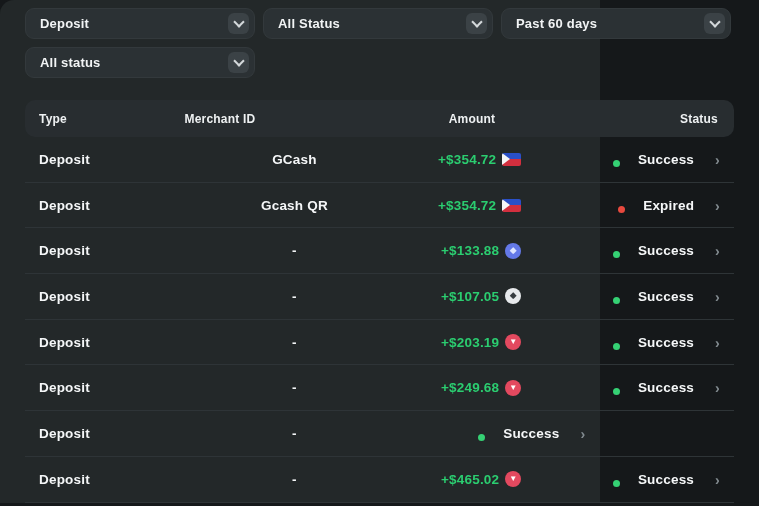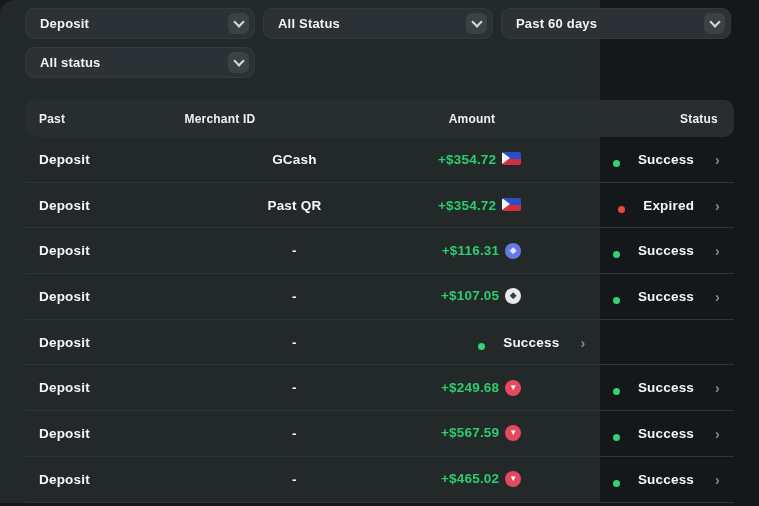--- a/index.html
+++ b/index.html
@@ -45,21 +45,21 @@
   .thead .h-amount{text-align:right;padding-right:104px;}
   .thead .h-status{text-align:right;padding-right:16px;}
   .row{
     display:grid;grid-template-columns:22.5% 31% 27.5% 19%;
     align-items:center;height:45.7px;box-sizing:border-box;
     border-bottom:1px solid #2e3437;cursor:pointer;
   }
   .cell{color:#f5f7f8;font-size:13.5px;font-weight:700;letter-spacing:.2px;}
   .c-type{padding-left:14px;}
   .c-merchant{text-align:center;}
-  .c-amount{display:flex;align-items:flex-start;justify-content:flex-end;padding-right:78px;color:#2bcd70;}
+  .c-amount{display:flex;align-items:center;justify-content:flex-end;padding-right:78px;color:#2bcd70;}
   .c-status{display:flex;align-items:flex-end;justify-content:flex-end;padding-right:14px;gap:18px;}
   
   .dot{width:7px;height:7px;border-radius:50%;background:#35d174;flex:0 0 auto;}
   .dot[data-variant="expired"]{background:#e8493e;}
   .chev-right{color:#828b90;font-size:14px;font-weight:700;margin-left:3px;line-height:1;}
   
   .coin{position:relative;display:inline-block;margin-left:6px;flex:0 0 auto;}
   .coin[data-icon="eth"],.coin[data-icon="etc"],.coin[data-icon="trx"]{
     width:16px;height:16px;border-radius:50%;
   }
@@ -120,21 +120,21 @@
         <span class="dd-label">All status</span>
         <span class="dd-btn">
             <span class="chev-down"></span>
           </span>
       </div>
     </div>
   </div>
 
   <div class="table">
     <div class="thead">
-      <div class="h-type">Past</div>
+      <div class="h-type">Type</div>
       <div class="h-merchant">Merchant ID</div>
       <div class="h-amount">Amount</div>
       <div class="h-status">Status</div>
     </div>
 
     <div class="row">
       <div class="cell c-type">Deposit</div>
       <div class="cell c-merchant">GCash</div>
       <div class="cell c-amount">
         <span>+$354.72</span>
@@ -142,37 +142,37 @@
       </div>
       <div class="cell c-status">
         <span class="dot" data-variant="success"></span>
         <span>Success</span>
         <span class="chev-right">›</span>
       </div>
     </div>
 
     <div class="row">
       <div class="cell c-type">Deposit</div>
-      <div class="cell c-merchant">Past QR</div>
+      <div class="cell c-merchant">Gcash QR</div>
       <div class="cell c-amount">
         <span>+$354.72</span>
         <span class="coin" data-icon="ph"></span>
       </div>
       <div class="cell c-status">
         <span class="dot" data-variant="expired"></span>
         <span>Expired</span>
         <span class="chev-right">›</span>
       </div>
     </div>
 
     <div class="row">
       <div class="cell c-type">Deposit</div>
       <div class="cell c-merchant">-</div>
       <div class="cell c-amount">
-        <span>+$116.31</span>
+        <span>+$133.88</span>
         <span class="coin" data-icon="eth"></span>
       </div>
       <div class="cell c-status">
         <span class="dot" data-variant="success"></span>
         <span>Success</span>
         <span class="chev-right">›</span>
       </div>
     </div>
 
     <div class="row">
@@ -185,20 +185,24 @@
       <div class="cell c-status">
         <span class="dot" data-variant="success"></span>
         <span>Success</span>
         <span class="chev-right">›</span>
       </div>
     </div>
 
     <div class="row">
       <div class="cell c-type">Deposit</div>
       <div class="cell c-merchant">-</div>
+      <div class="cell c-amount">
+        <span>+$203.19</span>
+        <span class="coin" data-icon="trx"></span>
+      </div>
       <div class="cell c-status">
         <span class="dot" data-variant="success"></span>
         <span>Success</span>
         <span class="chev-right">›</span>
       </div>
     </div>
 
     <div class="row">
       <div class="cell c-type">Deposit</div>
       <div class="cell c-merchant">-</div>
@@ -209,24 +213,20 @@
       <div class="cell c-status">
         <span class="dot" data-variant="success"></span>
         <span>Success</span>
         <span class="chev-right">›</span>
       </div>
     </div>
 
     <div class="row">
       <div class="cell c-type">Deposit</div>
       <div class="cell c-merchant">-</div>
-      <div class="cell c-amount">
-        <span>+$567.59</span>
-        <span class="coin" data-icon="trx"></span>
-      </div>
       <div class="cell c-status">
         <span class="dot" data-variant="success"></span>
         <span>Success</span>
         <span class="chev-right">›</span>
       </div>
     </div>
 
     <div class="row">
       <div class="cell c-type">Deposit</div>
       <div class="cell c-merchant">-</div>

